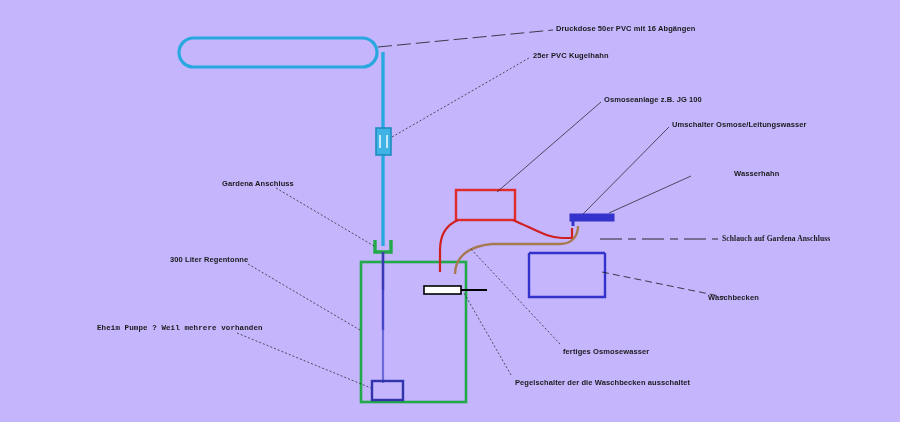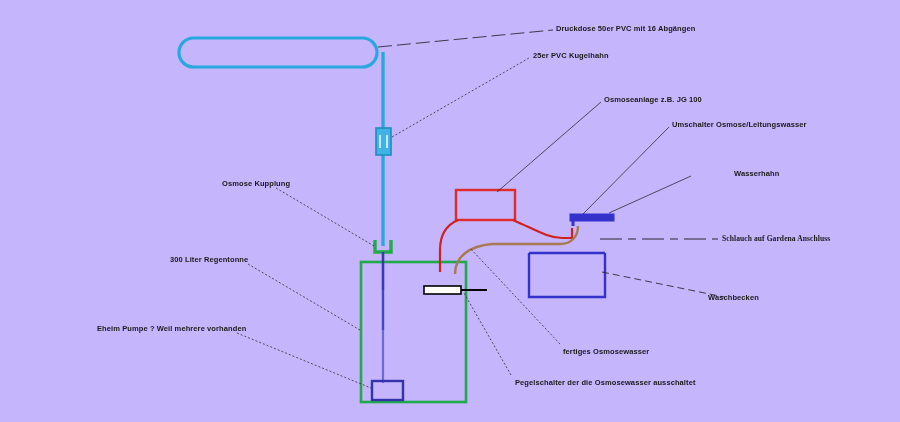--- a/index.html
+++ b/index.html
@@ -83,23 +83,23 @@
   <div class="lbl" style="left:604px;top:96px;">Osmoseanlage z.B. JG 100</div>
 
   <div class="lbl" style="left:672px;top:121px;text-align:center;">Umschalter Osmose/Leitungswasser</div>
 
   <div class="lbl" style="left:694px;top:170px;margin-left:40px;">Wasserhahn</div>
 
   <div class="lbl" style="left:722px;top:235px;font-family:Liberation Serif, serif;">Schlauch auf Gardena Anschluss</div>
 
   <div class="lbl" style="left:708px;top:294px;">Waschbecken</div>
 
-  <div class="lbl" style="left:222px;top:180px;">Osmose Kupplung</div>
+  <div class="lbl" style="left:222px;top:180px;">Gardena Anschluss</div>
 
   <div class="lbl" style="left:170px;top:256px;">300 Liter Regentonne</div>
 
-  <div class="lbl" style="left:97px;top:325px;">Eheim Pumpe ? Weil mehrere vorhanden</div>
+  <div class="lbl" style="left:97px;top:325px;font-family:Liberation Mono, monospace;">Eheim Pumpe ? Weil mehrere vorhanden</div>
 
   <div class="lbl" style="left:563px;top:348px;">fertiges Osmosewasser</div>
 
-  <div class="lbl" style="left:515px;top:379px;">Pegelschalter der die Osmosewasser ausschaltet</div>
+  <div class="lbl" style="left:515px;top:379px;">Pegelschalter der die Waschbecken ausschaltet</div>
 
 </div>
 
 </body></html>

